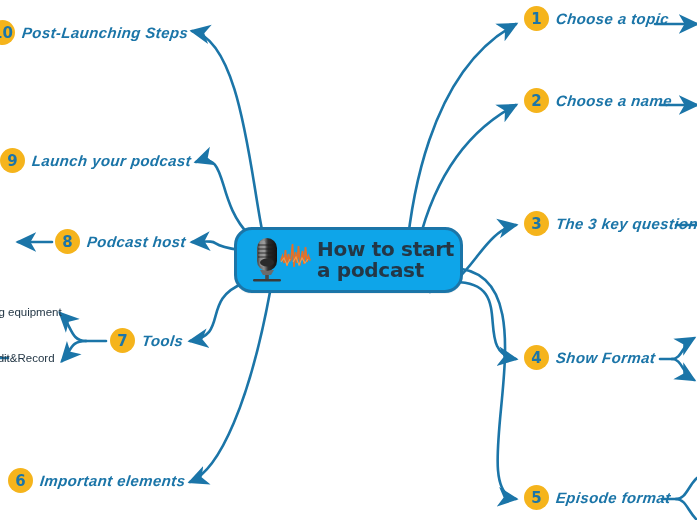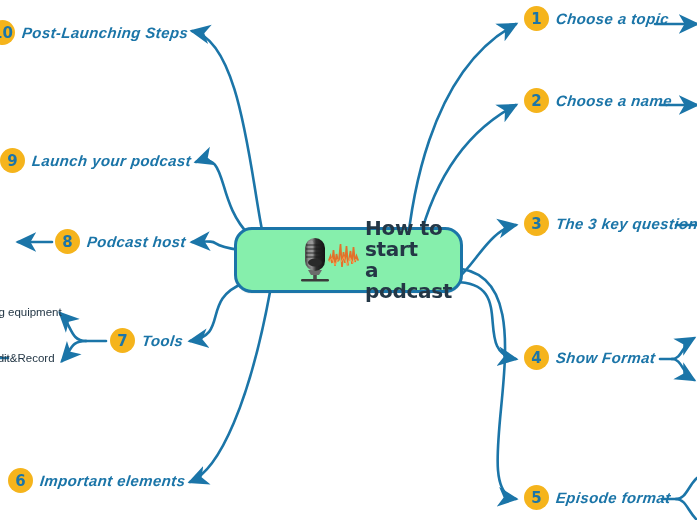--- a/index.html
+++ b/index.html
@@ -11,27 +11,26 @@
     position:relative;
   }
   #stage{position:absolute;inset:0;width:697px;height:520px;}
   svg.layer{position:absolute;left:0;top:0;width:697px;height:520px;pointer-events:none;}
 
   
   .center-node{
     position:absolute;
     left:234px;top:227px;
     width:229px;height:66px;
-    background:#86efac;
+    background:#0ea5e9;
     border:3px solid #1B75A8;
     border-radius:18px;
     box-sizing:border-box;
     display:flex;align-items:center;
     box-shadow:0 1px 0 rgba(0,0,0,.05);
-    padding-left:48px;
   }
   .mic-wrap{width:72px;height:56px;margin-left:6px;flex:0 0 auto;position:relative;}
   .center-title{
     color:#243746;
     font-family:"DejaVu Sans", sans-serif;
     font-weight:700;
     font-size:20px;
     line-height:21px;
     letter-spacing:-.3px;
     margin-left:2px;

